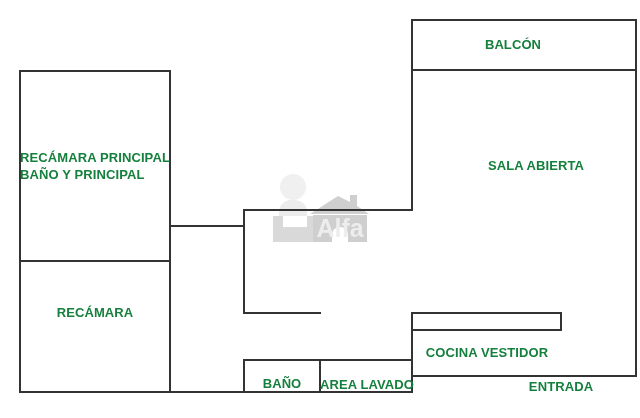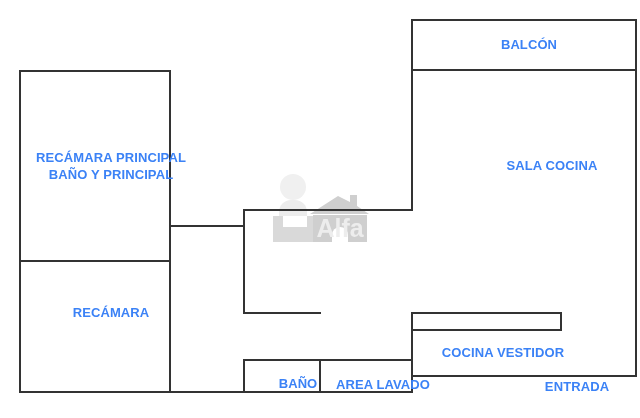--- a/index.html
+++ b/index.html
@@ -11,28 +11,27 @@
     overflow: hidden;
     font-family: "Liberation Sans", sans-serif;
   }
   .wall {
     position: absolute;
     background: #333333;
   }
   .room-label {
     position: absolute;
     transform: translate(-50%, -50%);
-    color: #3b82f6;
+    color: #15803d;
     font-size: 13px;
     font-weight: 700;
     letter-spacing: 0.1px;
-    text-align: center;
+    text-align: left;
     white-space: nowrap;
     line-height: 16.5px;
-    margin-left: 16px;
   }
   .room-label span { display: block; }
   .watermark {
     position: absolute;
     left: 256px;
     top: 158px;
     width: 125px;
     height: 100px;
   }
   .watermark text {
@@ -91,21 +90,21 @@
     <span>RECÁMARA PRINCIPAL</span>
     <span>BAÑO Y PRINCIPAL</span>
   </div>
 
   <div class="room-label" style="left:95px;top:313px">
     <span>RECÁMARA</span>
   </div>
 
   <div class="room-label" style="left:513px;top:45px">BALCÓN</div>
 
-  <div class="room-label" style="left:536px;top:166px">SALA COCINA</div>
+  <div class="room-label" style="left:536px;top:166px">SALA ABIERTA</div>
 
 
   <div class="room-label" style="left:487px;top:353px">COCINA VESTIDOR</div>
 
   <div class="room-label" style="left:282px;top:384px">BAÑO</div>
 
   <div class="room-label" style="left:367px;top:385px">AREA LAVADO</div>
 
   <div class="room-label" style="left:561px;top:387px">ENTRADA</div>
 

